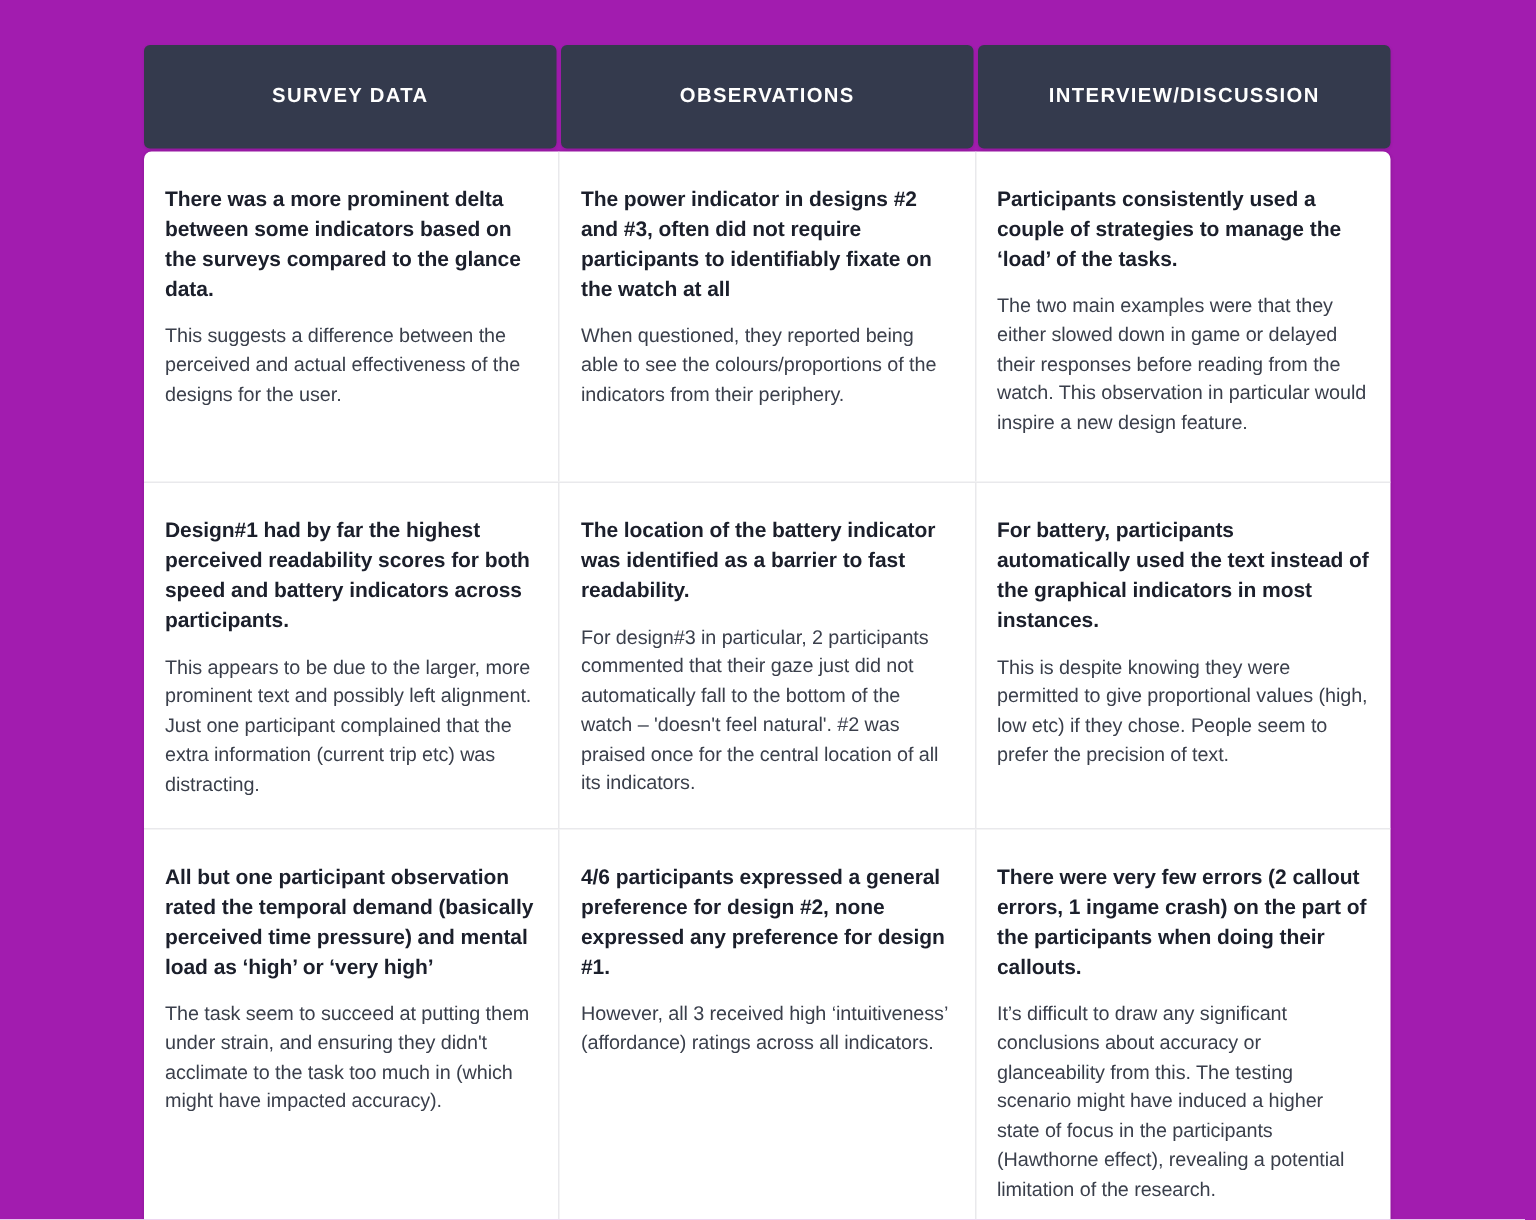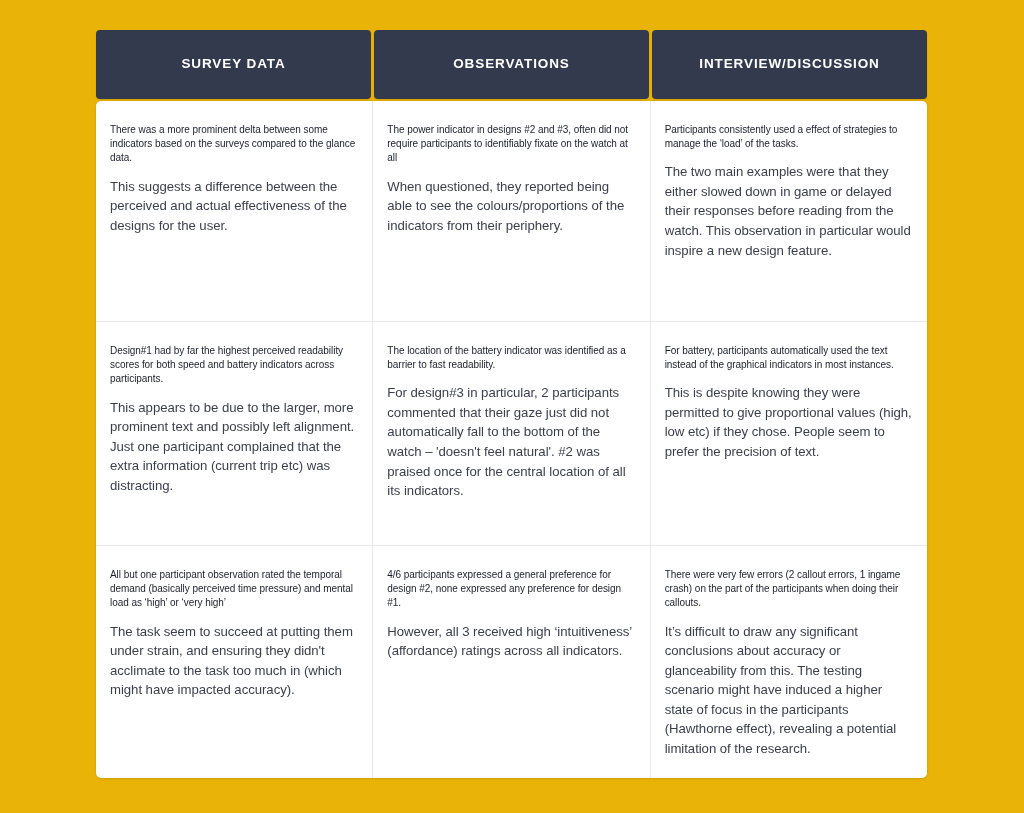--- a/index.html
+++ b/index.html
@@ -8,21 +8,21 @@
     padding: 0;
     width: 1024px;
     height: 813px;
     background: #ffffff;
     font-family: "Liberation Sans", sans-serif;
   }
   #page {
     position: relative;
     width: 1024px;
     height: 813px;
-    background: #eab308;
+    background: #a21caf;
     overflow: hidden;
   }
   .table-wrap {
     position: absolute;
     left: 96px;
     top: 30px;
     width: 831px;
   }
 
   
@@ -71,22 +71,22 @@
     padding: 22px 14px 20px 14px;
   }
   .body-cell:last-child { border-right: none; }
 
   .row-1 .body-cell { min-height: 220px; }
   .row-2 .body-cell { min-height: 223px; }
   .row-3 .body-cell { min-height: 225px; }
 
   .cell-heading {
     margin: 0 0 11px 0;
-    font-size: 10px;
-    font-weight: normal;
+    font-size: 14px;
+    font-weight: bold;
     line-height: 1.42;
     color: #1b1f2b;
     letter-spacing: -0.05px;
   }
   .cell-body {
     margin: 0;
     font-size: 13.2px;
     font-weight: normal;
     line-height: 1.48;
     color: #3a3f4b;
@@ -116,21 +116,21 @@
       <div class="body-row row-1">
         <div class="body-cell">
           <p class="cell-heading">There was a more prominent delta between some indicators based on the surveys compared to the glance data.</p>
           <p class="cell-body">This suggests a difference between the perceived and actual effectiveness of the designs for the user.</p>
         </div>
         <div class="body-cell">
           <p class="cell-heading">The power indicator in designs #2 and #3, often did not require participants to identifiably fixate on the watch at all</p>
           <p class="cell-body">When questioned, they reported being able to see the colours/proportions of the indicators from their periphery.</p>
         </div>
         <div class="body-cell">
-          <p class="cell-heading">Participants consistently used a effect of strategies to manage the ‘load’ of the tasks.</p>
+          <p class="cell-heading">Participants consistently used a couple of strategies to manage the ‘load’ of the tasks.</p>
           <p class="cell-body">The two main examples were that they either slowed down in game or delayed their responses before reading from the watch. This observation in particular would inspire a new design feature.</p>
         </div>
       </div>
 
       <div class="body-row row-2">
         <div class="body-cell">
           <p class="cell-heading">Design#1 had by far the highest perceived readability scores for both speed and battery indicators across participants.</p>
           <p class="cell-body">This appears to be due to the larger, more prominent text and possibly left alignment. Just one participant complained that the extra information (current trip etc) was distracting.</p>
         </div>
         <div class="body-cell">

